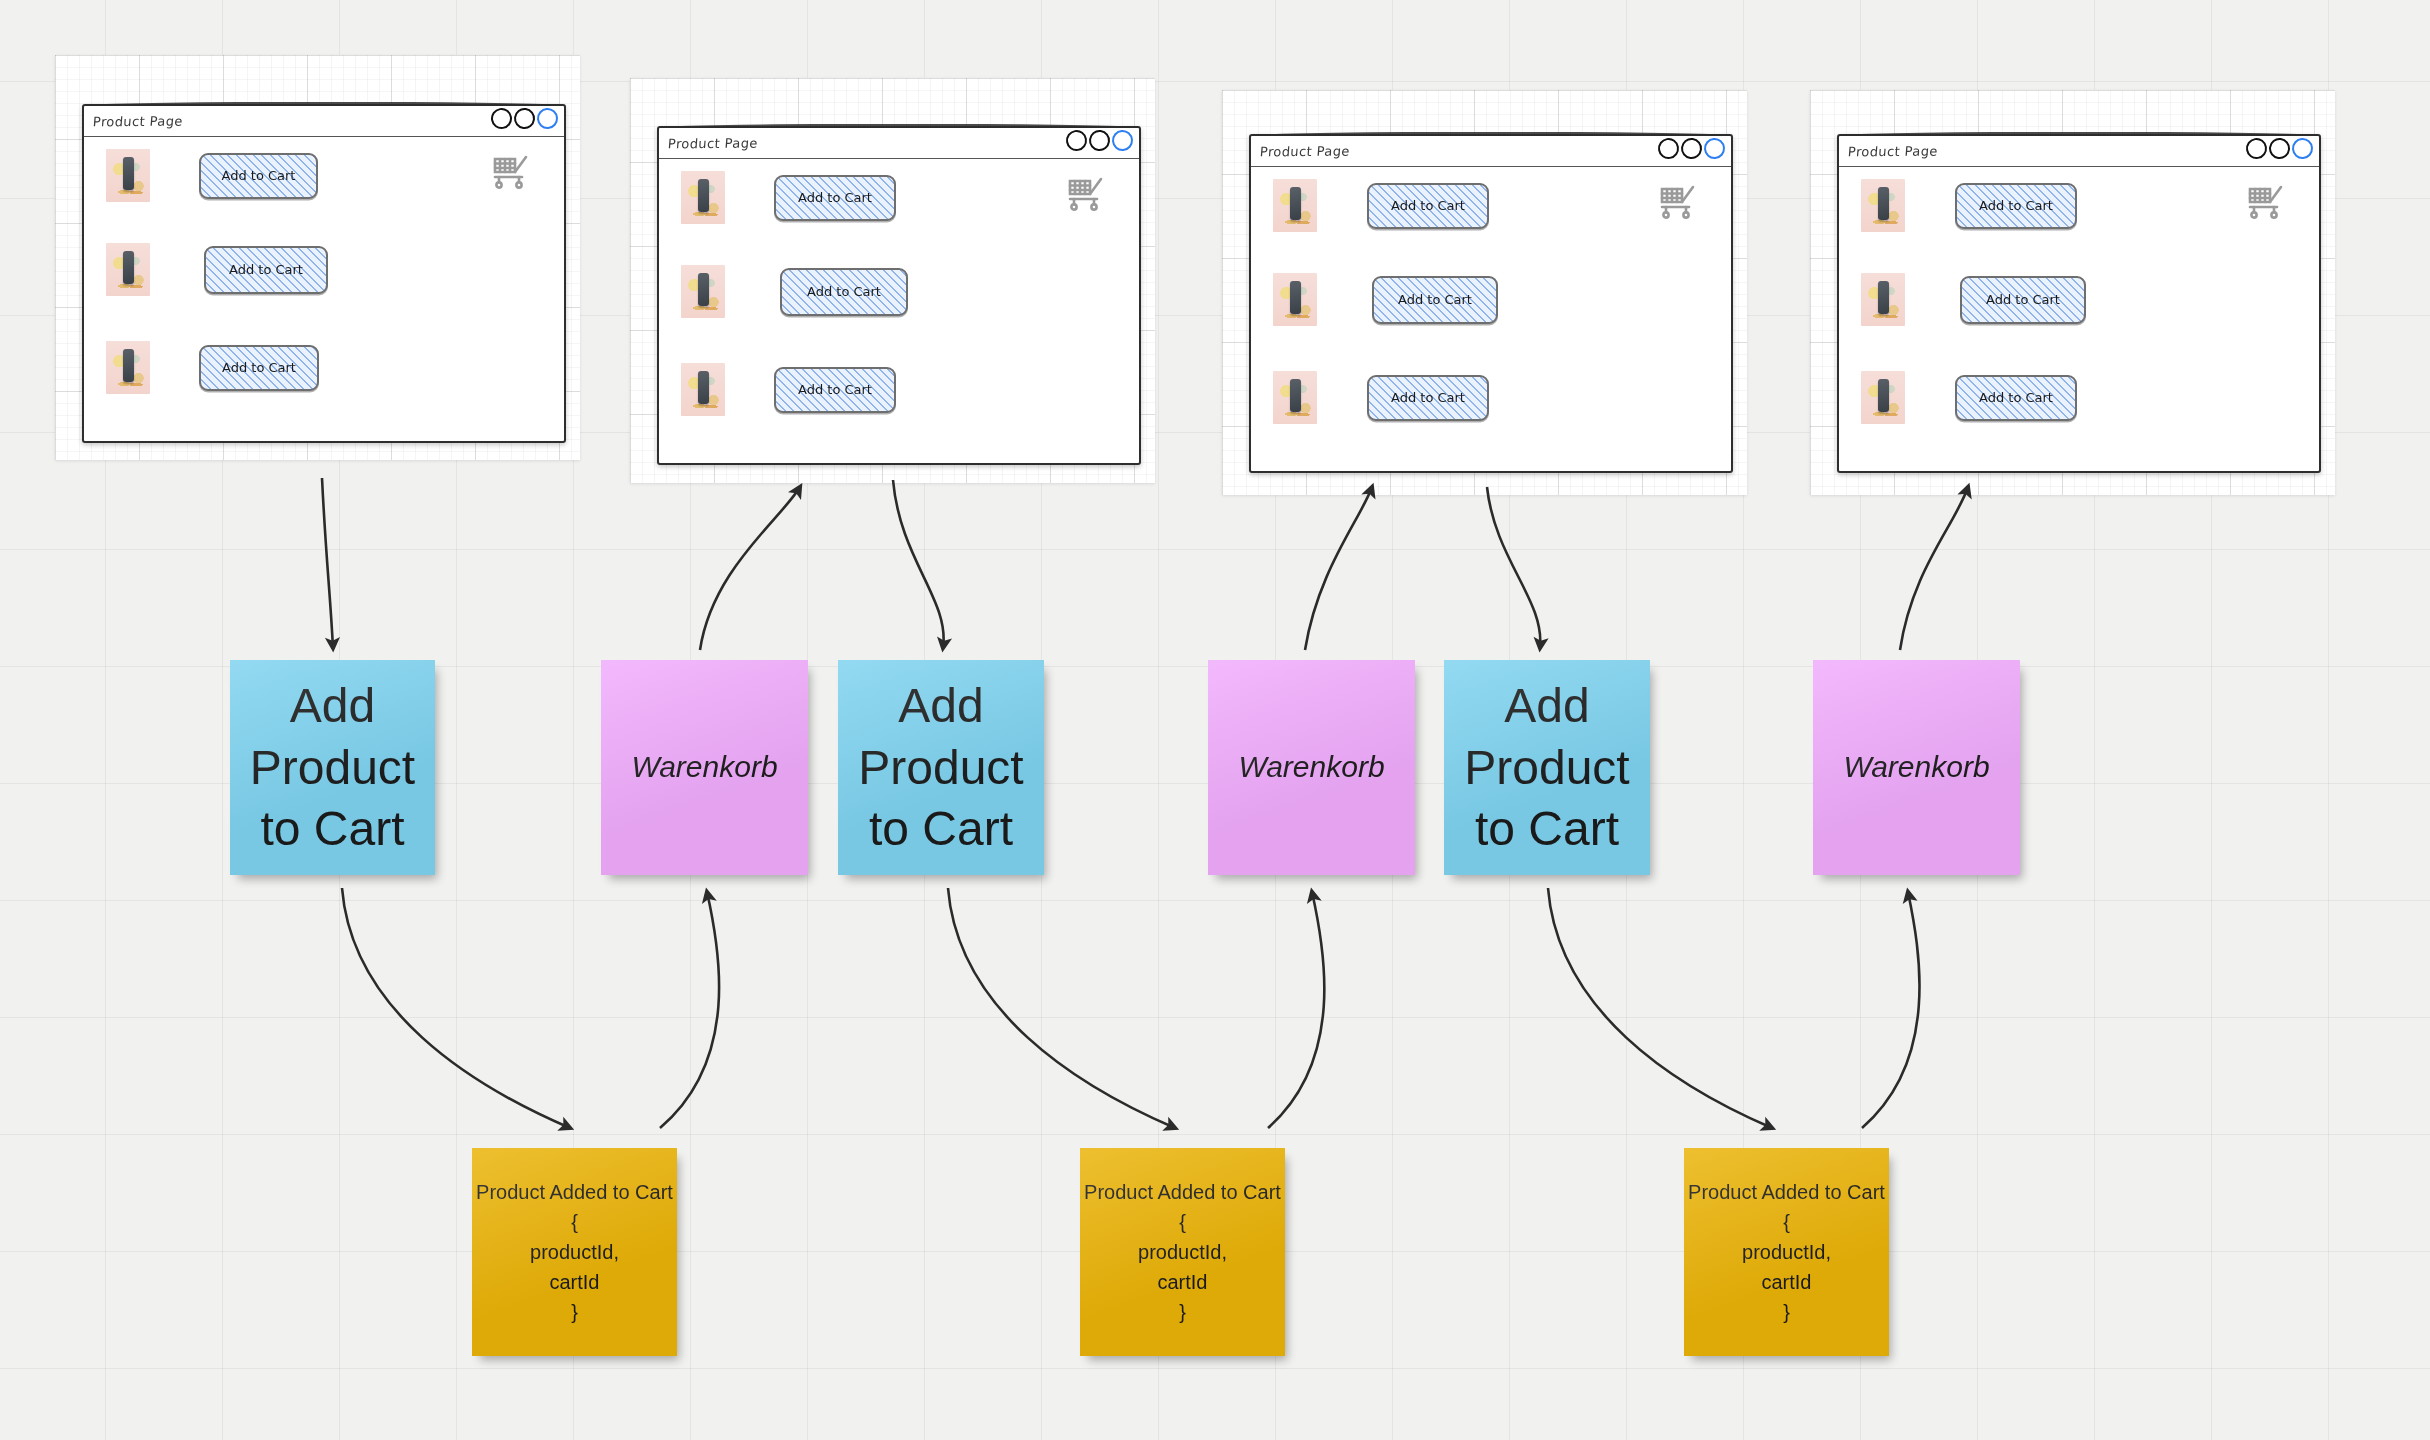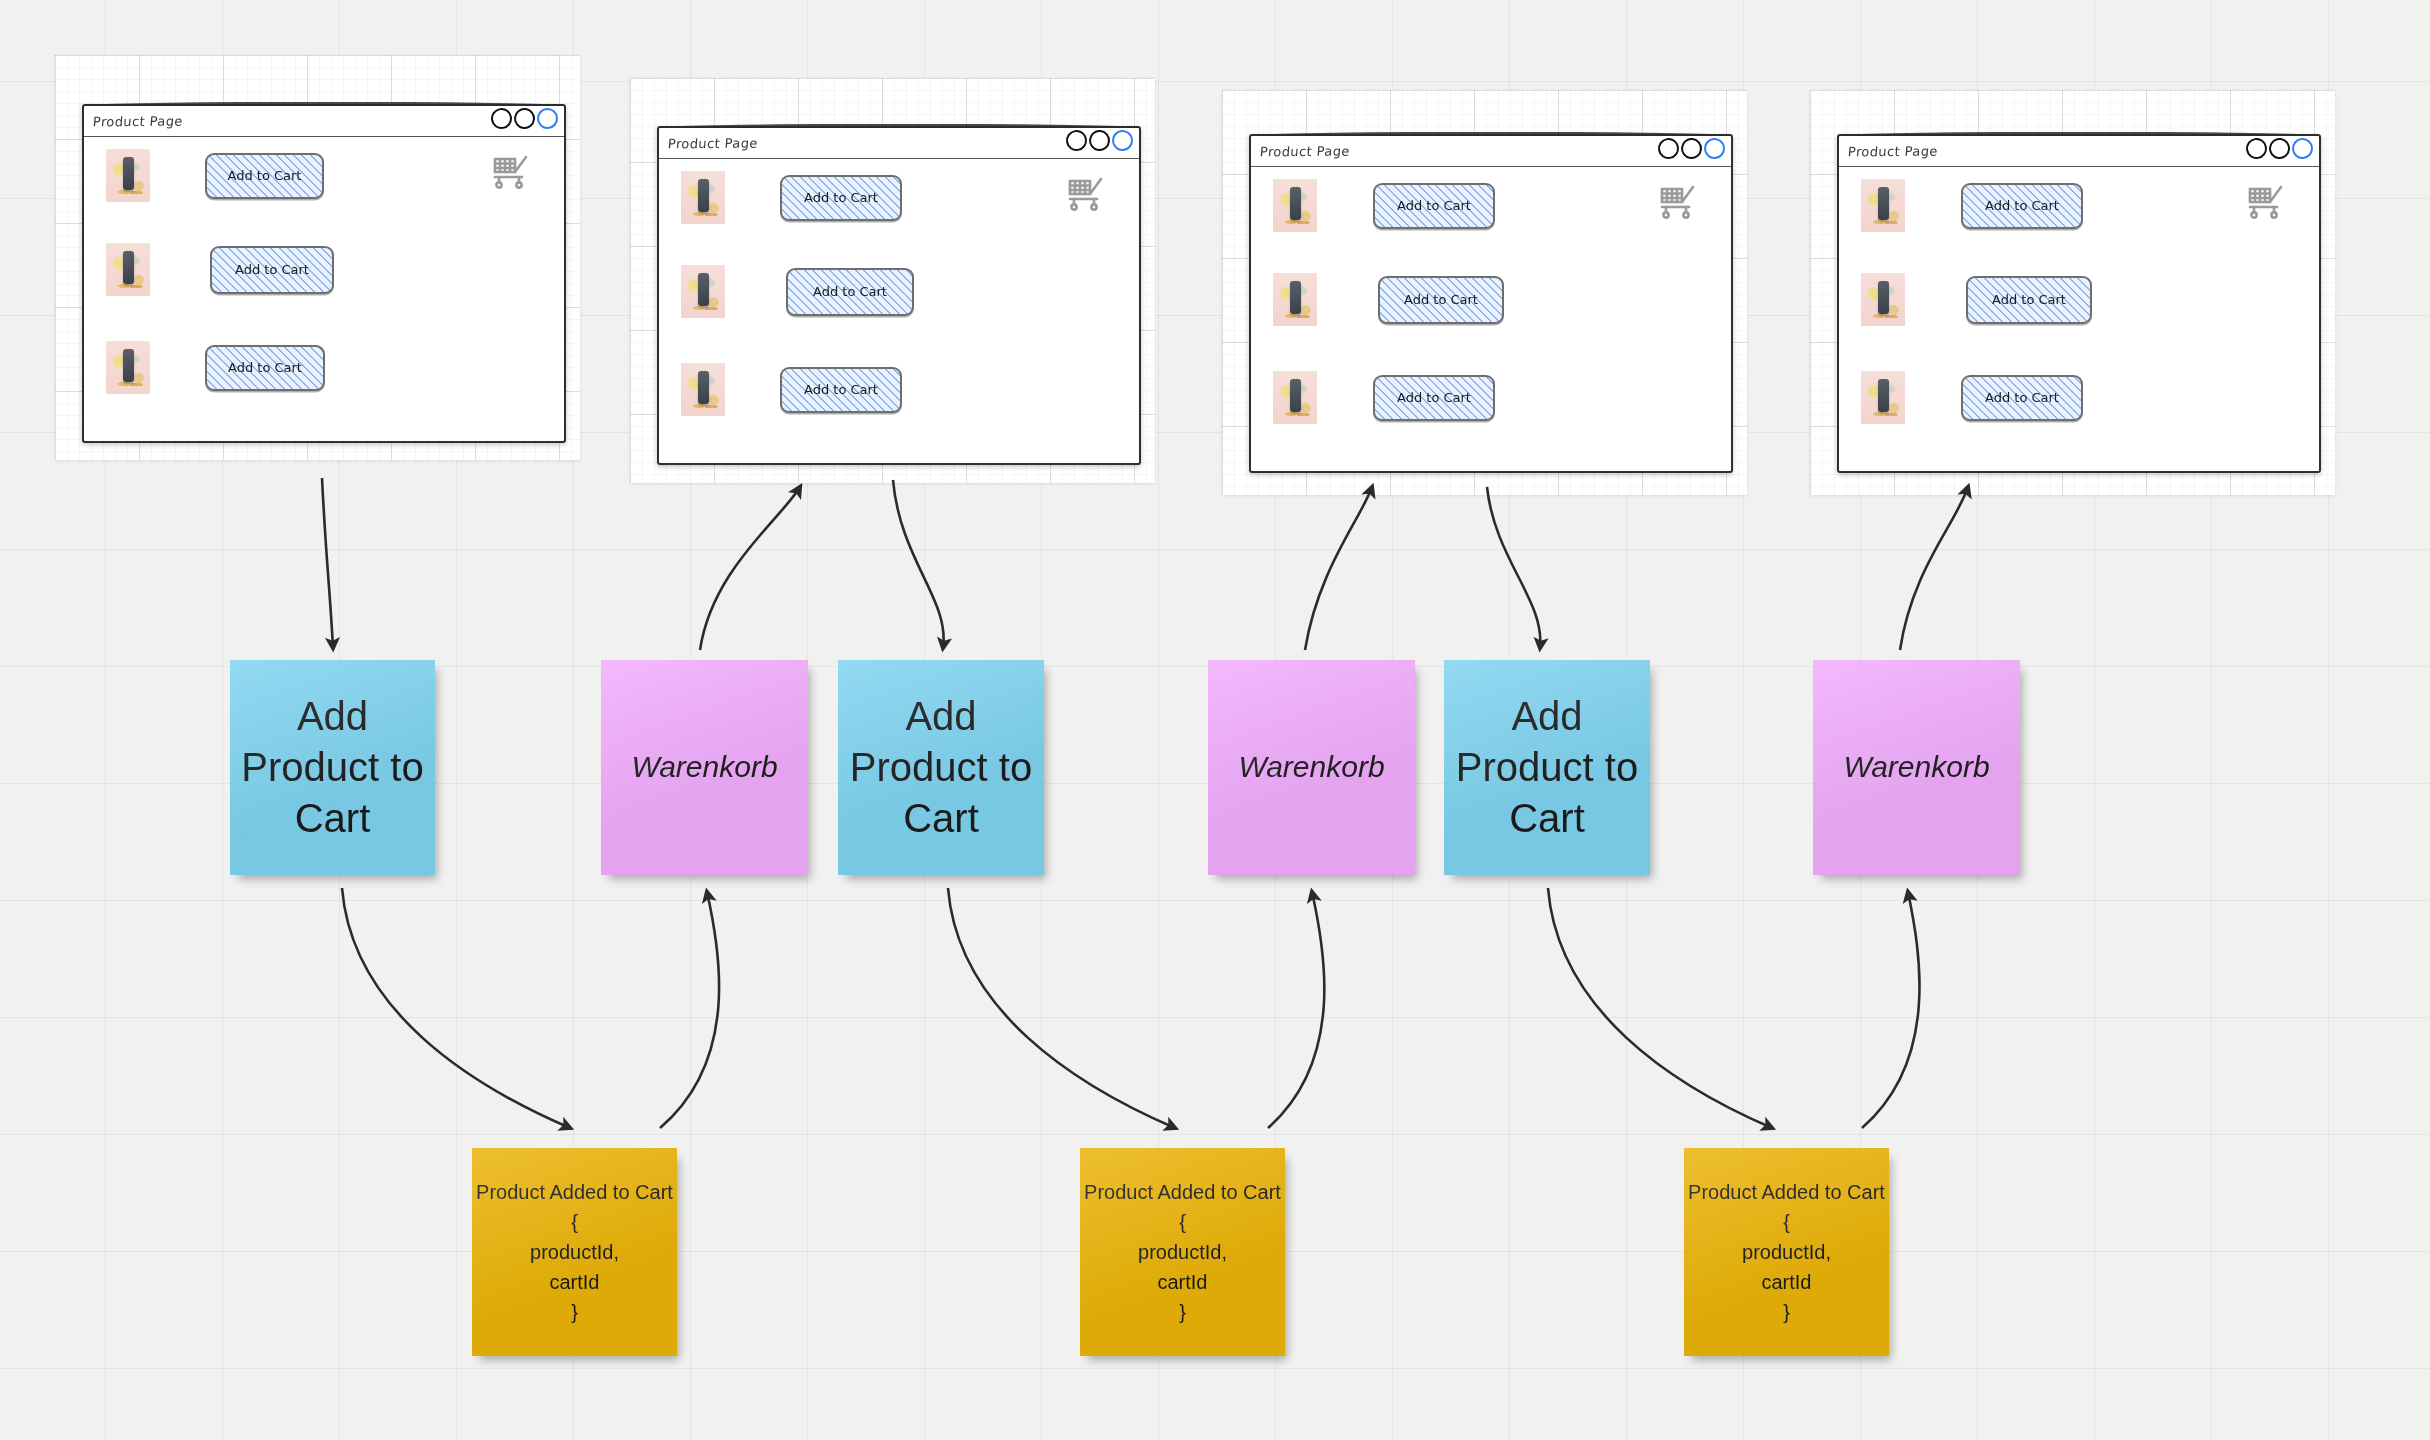--- a/index.html
+++ b/index.html
@@ -52,21 +52,21 @@
     font-size:13px;color:#3a3a3a;letter-spacing:.4px;
     padding-left:9px;transform:skewX(-5deg) rotate(-.5deg);
   }
   .tb-dots{position:absolute;right:6px;top:2px;display:flex;gap:2px;}
   .tb-dots span{display:block;width:17px;height:17px;border-radius:50%;}
   .dot-b{border:2.6px solid #111;transform:rotate(-9deg);}
   .dot-b2{border:2.6px solid #111;transform:rotate(7deg);}
   .dot-blue{border:2.8px solid #2d7ff2;transform:rotate(-4deg);}
 
   .win-body{position:relative;height:calc(100% - 32px);}
-  .prow{position:absolute;display:flex;align-items:center;gap:6px;}
+  .prow{position:absolute;display:flex;align-items:center;}
   .thumb{
     width:44px;height:53px;flex:none;
     background:
       radial-gradient(circle at 30% 38%, #f2dc8f 0 13%, transparent 14%),
       radial-gradient(circle at 74% 70%, #e8c98b 0 10%, transparent 11%),
       radial-gradient(circle at 68% 34%, #cfd6c6 0 8%, transparent 9%),
       linear-gradient(180deg,#f6ded9 0%,#f3d4cd 100%);
     position:relative;overflow:hidden;border-radius:1px;
   }
   .thumb::after{
@@ -96,21 +96,21 @@
     display:flex;align-items:center;justify-content:center;text-align:center;
     color:#1b1b1b;
     box-shadow:5px 7px 9px -3px rgba(0,0,0,.30);
     line-height:1.28;
   }
   .note::after{ 
     content:"";position:absolute;inset:0;
     background:linear-gradient(160deg,rgba(255,255,255,.16),rgba(0,0,0,.05) 62%);
     pointer-events:none;
   }
-  .note-blue{background:#7ed2ef;font-size:40px;}
+  .note-blue{background:#7ed2ef;font-size:48px;}
   .note-green{background:#f0abfc;font-size:30px;font-style:italic;}
   .note-orange{background:#eab308;font-size:20px;white-space:pre-line;line-height:1.5;}
 </style>
 </head>
 <body>
 
 <div id="canvas-grid"></div>
 
 <div class="shot" style="left:55px;top:55px;width:525px;height:405px;"></div>
 <div class="win" style="left:82px;top:104px;width:480px;height:335px;">

